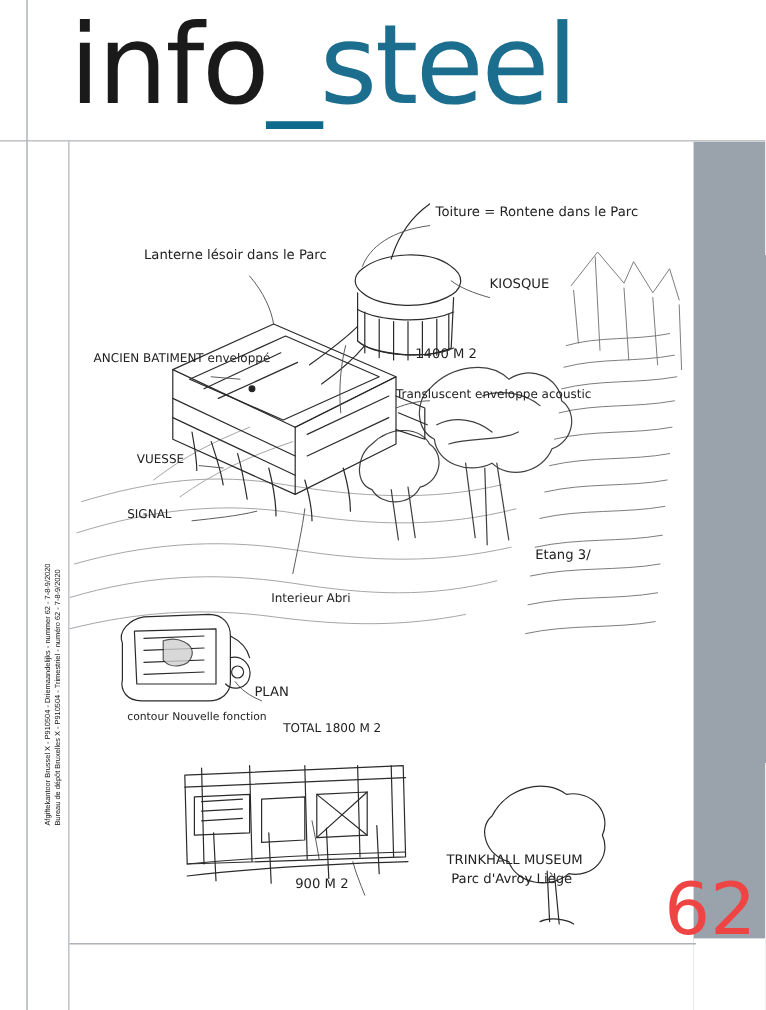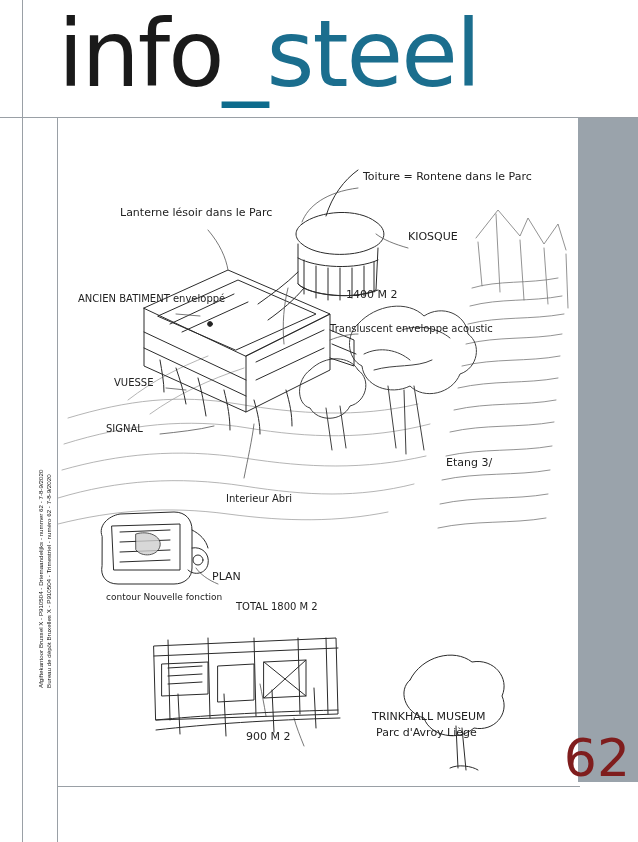--- a/index.html
+++ b/index.html
@@ -131,22 +131,22 @@
     text-align: right;
   }
   .cover-sketch svg {
     display: block;
   }
   .issue-number {
     position: absolute;
     right: 8px;
     bottom: 58px;
     font-family: "DejaVu Sans", sans-serif;
-    font-size: 52px;
-    color: #7f1d1d;
+    font-size: 60px;
+    color: #ef4444;
     line-height: 52px;
   }
   .bottom-rule {
     position: absolute;
     left: 58px;
     bottom: 55px;
     width: 522px;
     height: 1px;
     background: #9aa0a6;
   }

